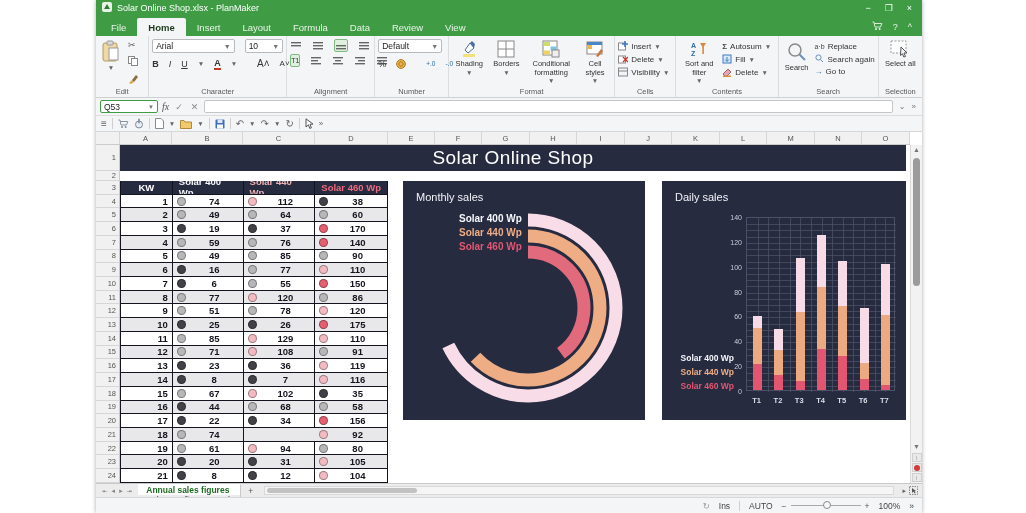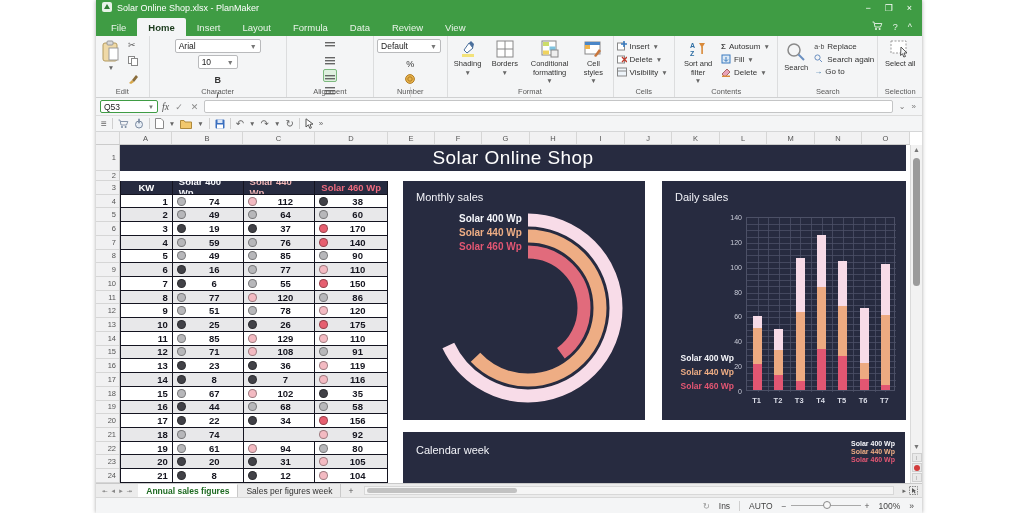--- a/index.html
+++ b/index.html
@@ -26,21 +26,21 @@
   .rgroup .glabel { position:absolute; bottom:1px; left:0; right:0; text-align:center; font-size:7.5px; color:#5a5a5a; }
   .gbody { flex:1; display:flex; padding:3px 3px 12px; gap:3px; }
   .bigbtn { display:flex; flex-direction:column; align-items:center; justify-content:flex-start; font-size:7.5px; color:#333; text-align:center; padding:1px 2px; cursor:pointer; }
   .bigbtn .cap { line-height:1.15; margin-top:2px; }
   .mini { font-size:9px; color:#555; padding:1px 2px; cursor:pointer; line-height:1.2; }
   .col { display:flex; flex-direction:column; justify-content:flex-start; gap:2px; }
   .combo { background:#fff; border:1px solid #b9babc; border-radius:2px; font-size:8.5px; color:#222; display:flex; align-items:center; padding:1px 3px; height:14px; }
   .combo .arrow { margin-left:auto; color:#777; font-size:7px; }
   .chip { display:inline-flex; align-items:center; justify-content:center; width:14px; height:13px; font-size:9px; cursor:pointer; color:#333; }
   .chip.sel { background:#dff0df; border:1px solid #7db97f; border-radius:2px; }
-  .rowline { display:flex; align-items:center; gap:2px;flex-direction:column; }
+  .rowline { display:flex; align-items:center; gap:10px; }
   .menurow { display:flex; align-items:center; gap:3px; font-size:8px; color:#333; cursor:pointer; white-space:nowrap; }
   .dd { color:#666; font-size:6.5px; }
   .icon-sq { display:inline-block; width:10px; height:10px; }
 
   
   .formulabar { position:absolute; left:0; top:98px; width:100%; height:18px; background:#f4f5f6; display:flex; align-items:center; gap:4px; padding:0 4px; border-bottom:1px solid #dcdcdc; }
   .namebox { width:58px; height:13px; background:#fff; border:1px solid #3f9c44; border-radius:2px; font-size:8.5px; display:flex; align-items:center; padding:0 3px; color:#222; }
   .fx { font-style:italic; font-family:"Liberation Serif", serif; color:#555; font-size:10px; }
   .fbtn { color:#8a8a8a; font-size:9px; padding:0 2px; }
   .finput { flex:1; height:13px; background:#fff; border:1px solid #c4c5c6; border-radius:2px; }
@@ -988,28 +988,20 @@
             <div class="xtick" style="left: 84px; width: 21.3px; top: 215px;">T1</div>
             <div class="xtick" style="left: 105.3px; width: 21.3px; top: 215px;">T2</div>
             <div class="xtick" style="left: 126.6px; width: 21.3px; top: 215px;">T3</div>
             <div class="xtick" style="left: 147.9px; width: 21.3px; top: 215px;">T4</div>
             <div class="xtick" style="left: 169.1px; width: 21.3px; top: 215px;">T5</div>
             <div class="xtick" style="left: 190.4px; width: 21.3px; top: 215px;">T6</div>
             <div class="xtick" style="left: 211.7px; width: 21.3px; top: 215px;">T7</div>
           </div>
     </div>
 
-    <div class="panel" style="left:307px; top:300px; width:502px; height:51px;">
-      <span class="ptitle" style="top:12px;">Calendar week</span>
-      <div class="legend" id="cal-legend" style="right:10px; top:8px; gap:1px; font-size:7px; align-items:flex-end;">
-            <span style="color: rgb(245, 246, 250);">Solar 400 Wp</span>
-            <span style="color: rgb(238, 173, 132);">Solar 440 Wp</span>
-            <span style="color: rgb(226, 86, 114);">Solar 460 Wp</span>
-          </div>
-    </div>
 
     <div class="vscroll">
       <span class="sarrow">▲</span>
       <div class="vthumb"></div>
       <div class="vbottom">
         <span class="sarrow">▼</span>
         <span class="tinybtn">⁞</span>
         <span class="tinybtn">
               <span class="reddot"></span>
             </span>
@@ -1018,21 +1010,21 @@
     </div>
   </div>
 
   <div class="tabsbar">
     <div class="tnav">
       <span>⯬</span>
       <span>◂</span>
       <span>▸</span>
       <span>⯮</span>
     </div>
-    <div id="sheet-tabs" style="display:flex;">
+    <div id="sheet-tabs" style="display:flex;flex-direction:column;">
           <div class="stab active">Annual sales figures</div>
           <div class="stab">Sales per figures week</div>
         </div>
     <div class="addtab">+</div>
     <div class="hscroll">
           <div class="hthumb"></div>
         </div>
     <div class="tend">
       <span>▸</span>
       <span><svg width="9" height="9" viewBox="0 0 9 9">

